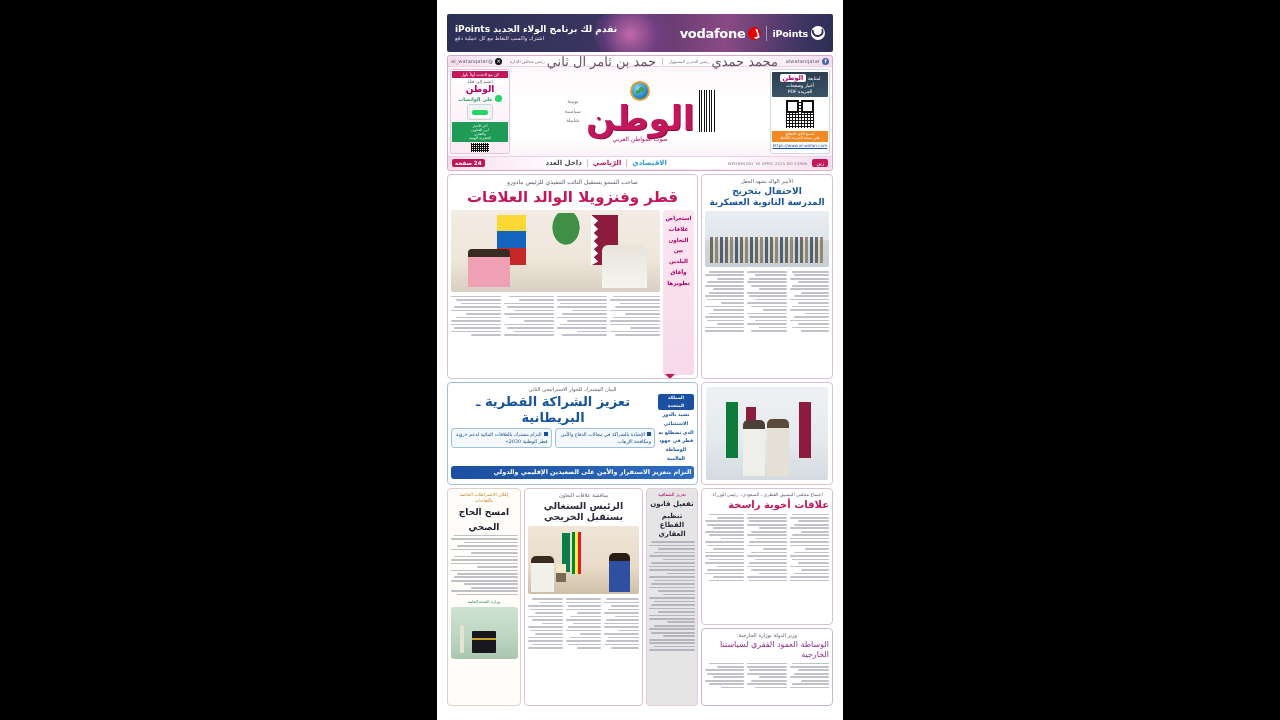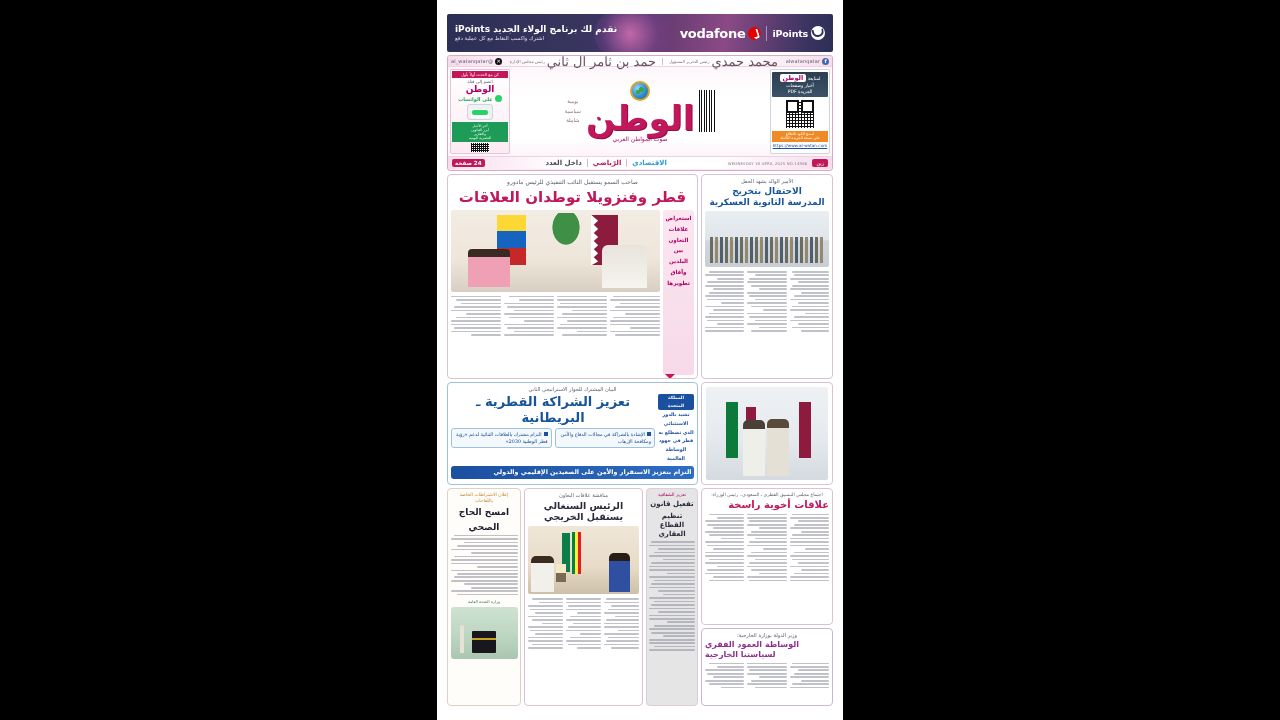--- a/index.html
+++ b/index.html
@@ -203,21 +203,21 @@
     padding:3px; overflow:hidden; position:relative;
   }
   .box.lilac{ border-color:#c9b6d6; }
   .box.blue{ border-color:#9fc0e0; }
 
   .kicker{ font-size:5.2px; color:#5d5d6e; text-align:center; margin-bottom:1.5px; }
   .hl-blue{ font-size:9px; font-weight:700; color:#16559b; text-align:center; line-height:1.25;}
   .hl-pink{ font-size:15px; font-weight:700; color:#c2185b; text-align:center; line-height:1.15;}
   .hl-red{ font-size:10px; font-weight:700; color:#c2185b; text-align:right; line-height:1.2;}
   .hl-dark{ font-size:9.5px; font-weight:700; color:#2b2b3c; text-align:center; line-height:1.25;}
-  .hl-purple{ font-size:8px; font-weight:700; color:#8e2f8e; text-align:left; line-height:1.25;}
+  .hl-purple{ font-size:8px; font-weight:400; color:#8e2f8e; text-align:right; line-height:1.25;}
 
   
   .cols{ display:flex; gap:3px; direction:rtl; }
   .col{ flex:1; }
   .ln{ height:1.6px; background:#8e8e9e; opacity:.55; border-radius:1px; margin-bottom:1.9px; }
   .ln.s80{width:80%} .ln.s90{width:90%} .ln.s70{width:70%} .ln.s60{width:60%} .ln.s95{width:95%}
 
   
   .photo{ border-radius:2px; overflow:hidden; position:relative; background:#dfe6ec; }
   .ph-grad-hall{
@@ -518,21 +518,21 @@
                   <div class="ln s95"></div>
                   <div class="ln s70"></div>
                 <div class="ln"></div>
                   <div class="ln s85"></div>
               </div>
             </div>
           </div>
 
           <div class="box" style="flex:1;display:flex;flex-direction:column">
             <div class="kicker" style="font-size:6px">صاحب السمو يستقبل النائب التنفيذي للرئيس مادورو</div>
-            <div class="hl-pink" style="margin:2px 0 4px">قطر وفنزويلا توطدان العلاقات</div>
+            <div class="hl-pink" style="margin:2px 0 4px">قطر وفنزويلا الوالد العلاقات</div>
             <div style="display:flex;gap:3px;flex:1">
               <div class="pink-side">استعراض علاقات التعاون بين البلدين وآفاق تطويرها</div>
               <div style="flex:1;display:flex;flex-direction:column">
                 <div class="photo ph-majlis" style="height:82px">
                   <div class="ph-flagsA"></div>
                   <div class="ph-plant"></div>
                   <div class="ph-flagsB"></div>
                   <div class="ph-person-pink"></div>
                   <div class="ph-person-white"></div>
                 </div>

